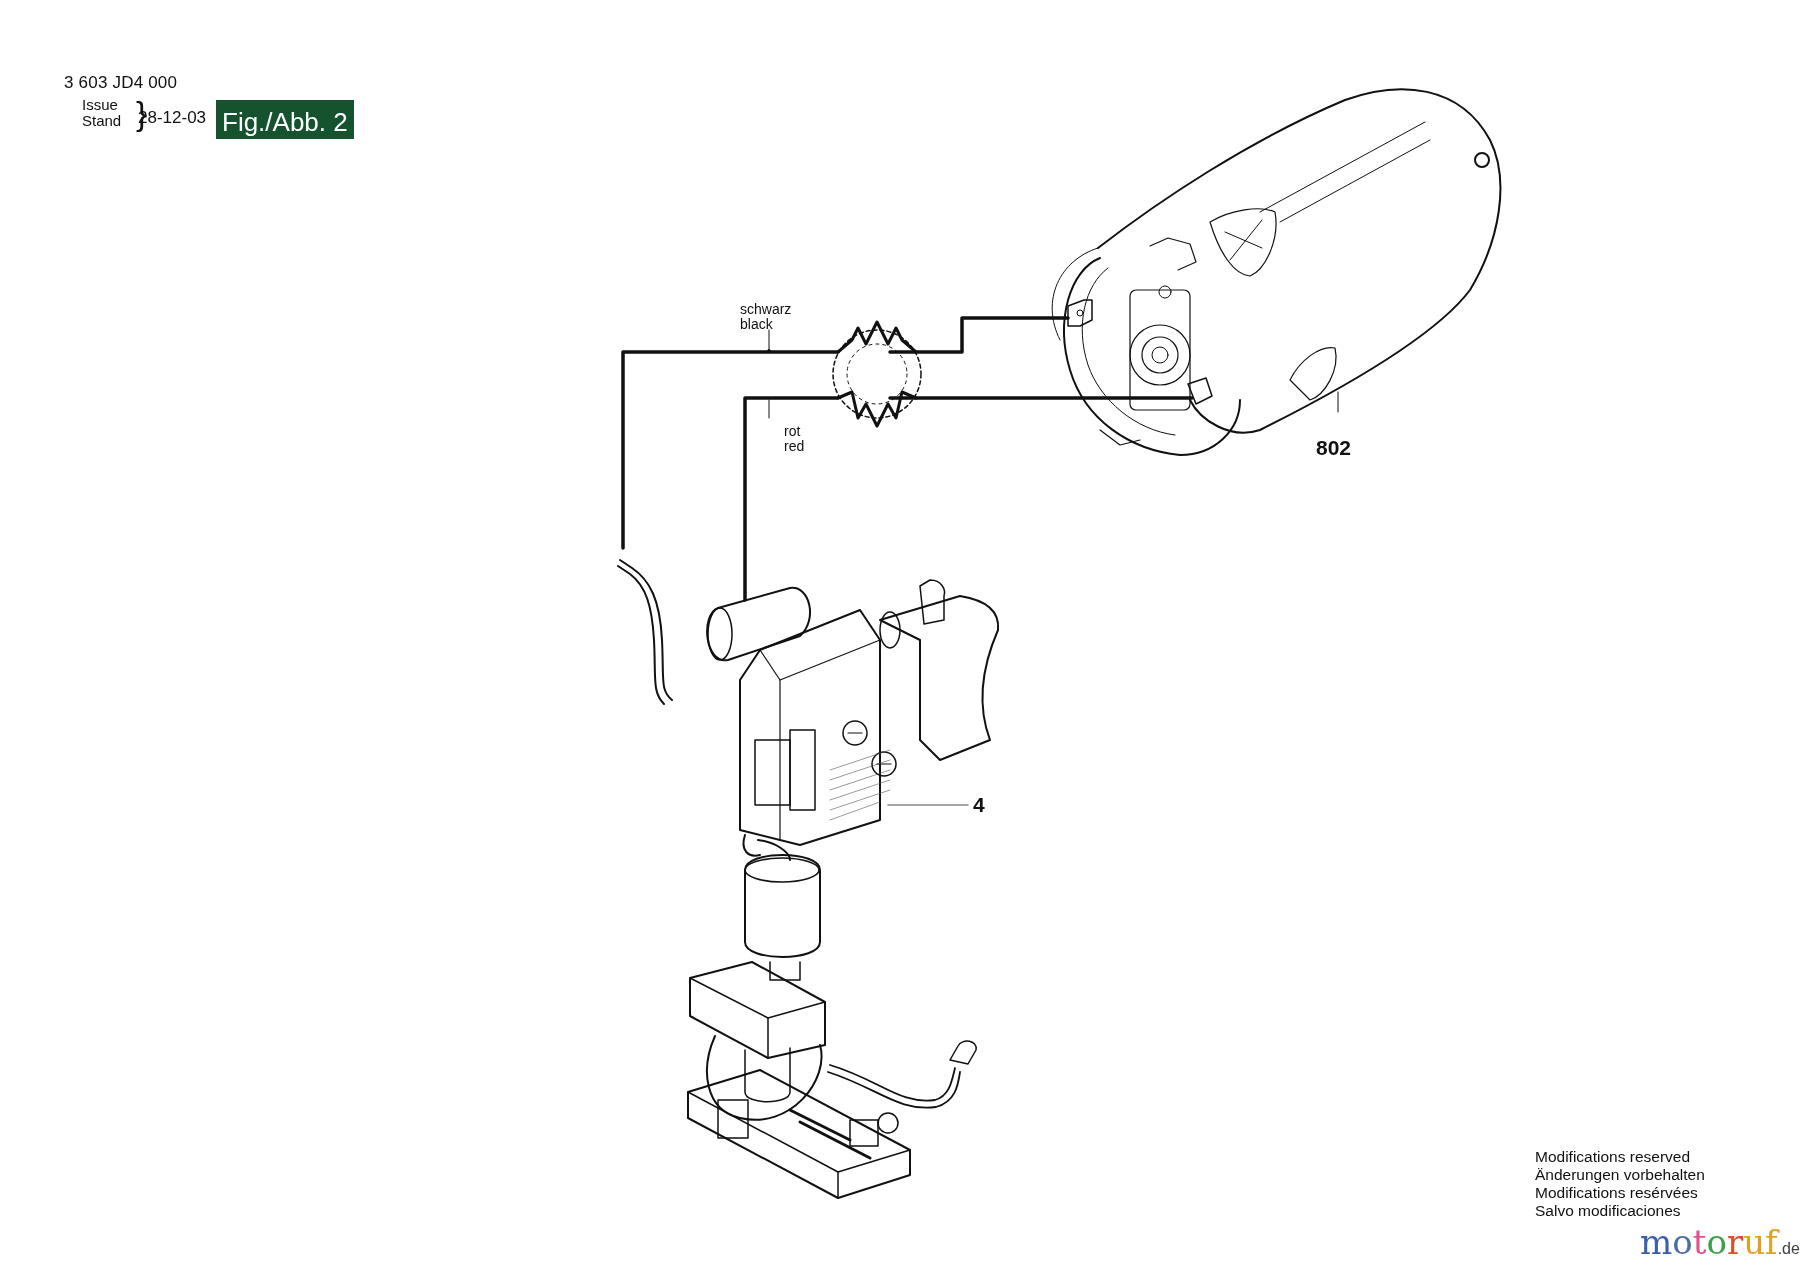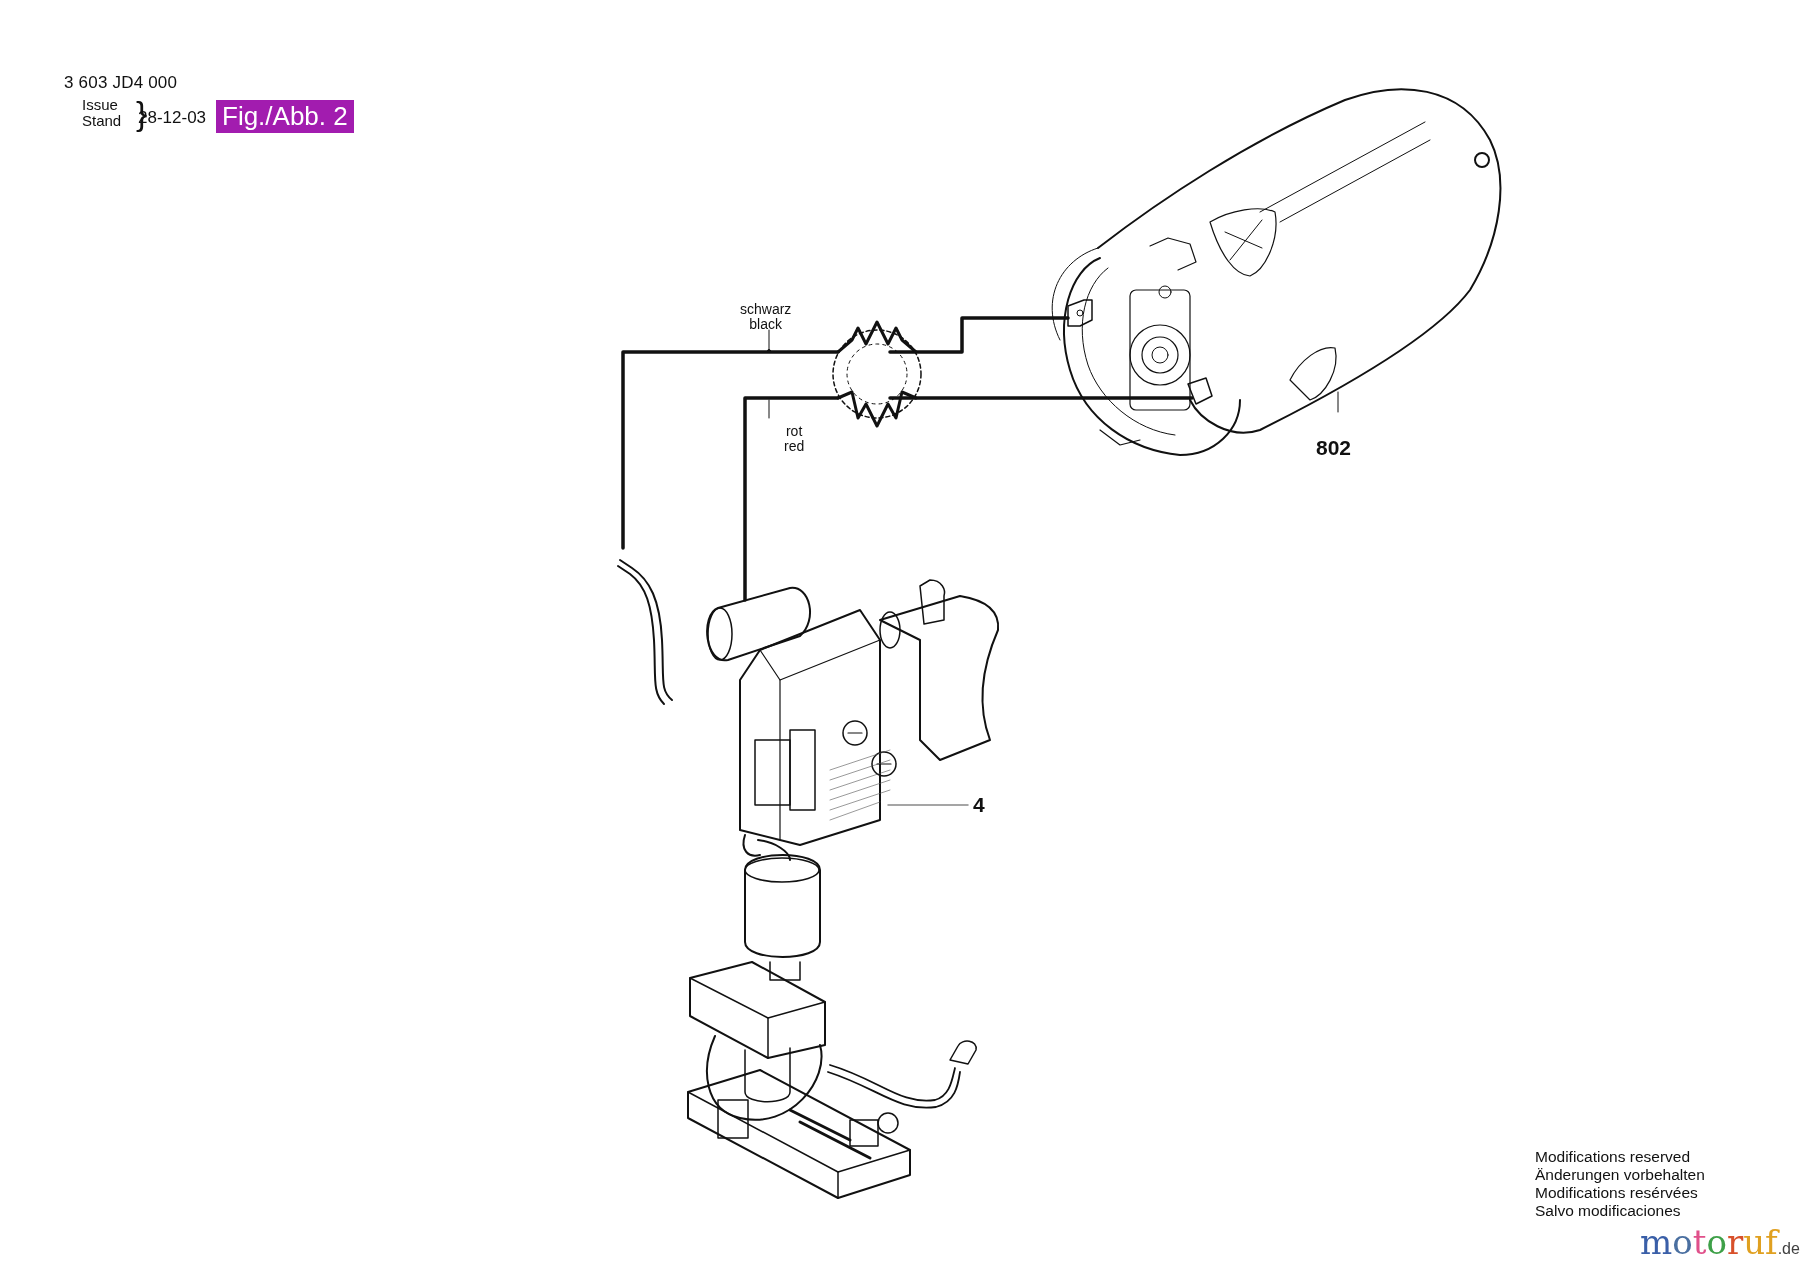--- a/index.html
+++ b/index.html
@@ -2,22 +2,22 @@
 <html><head>
 <meta charset="utf-8">
 <style>
   html, body { margin: 0; padding: 0; background: #ffffff; }
   body { width: 1800px; height: 1271px; position: relative; overflow: hidden; font-family: "Liberation Sans", sans-serif; color: #111; }
   .header-code { position: absolute; left: 64px; top: 73px; font-size: 17px; letter-spacing: 0.2px; }
   .issue-block { position: absolute; left: 82px; top: 97px; font-size: 15px; line-height: 16px; }
   .issue-labels { display: inline-block; text-align: left; }
   .brace { position: absolute; left: 54px; top: 1px; font-size: 34px; line-height: 30px; font-weight: 300; }
   .issue-date { position: absolute; left: 138px; top: 108px; font-size: 17px; }
-  .fig-label { position: absolute; left: 216px; top: 100px; background: #a21caf; color: #fff; font-size: 26px; padding: 1px 6px 2px 6px; line-height: 30px; }
-  .wire-label { position: absolute; font-size: 14px; text-align: center; line-height: 15px; }
+  .fig-label { position: absolute; left: 216px; top: 100px; background: #14532d; color: #fff; font-size: 26px; padding: 7px 6px 2px 6px; line-height: 30px; }
+  .wire-label { position: absolute; font-size: 14px; text-align: left; line-height: 15px; }
   .part-number { position: absolute; font-size: 21px; font-weight: bold; }
   .notice { position: absolute; left: 1535px; top: 1148px; font-size: 15.5px; line-height: 18px; }
   .logo { position: absolute; left: 1640px; top: 1222px; font-family: "DejaVu Serif", serif; font-size: 34px; letter-spacing: 0px; white-space: nowrap; }
   .logo .tld { font-family: "Liberation Sans", sans-serif; font-size: 16px; color: #404040; }
   svg.drawing { position: absolute; left: 0; top: 0; }
 </style>
 </head>
 <body>
 
 <div class="header-code">3 603 JD4 000</div>

